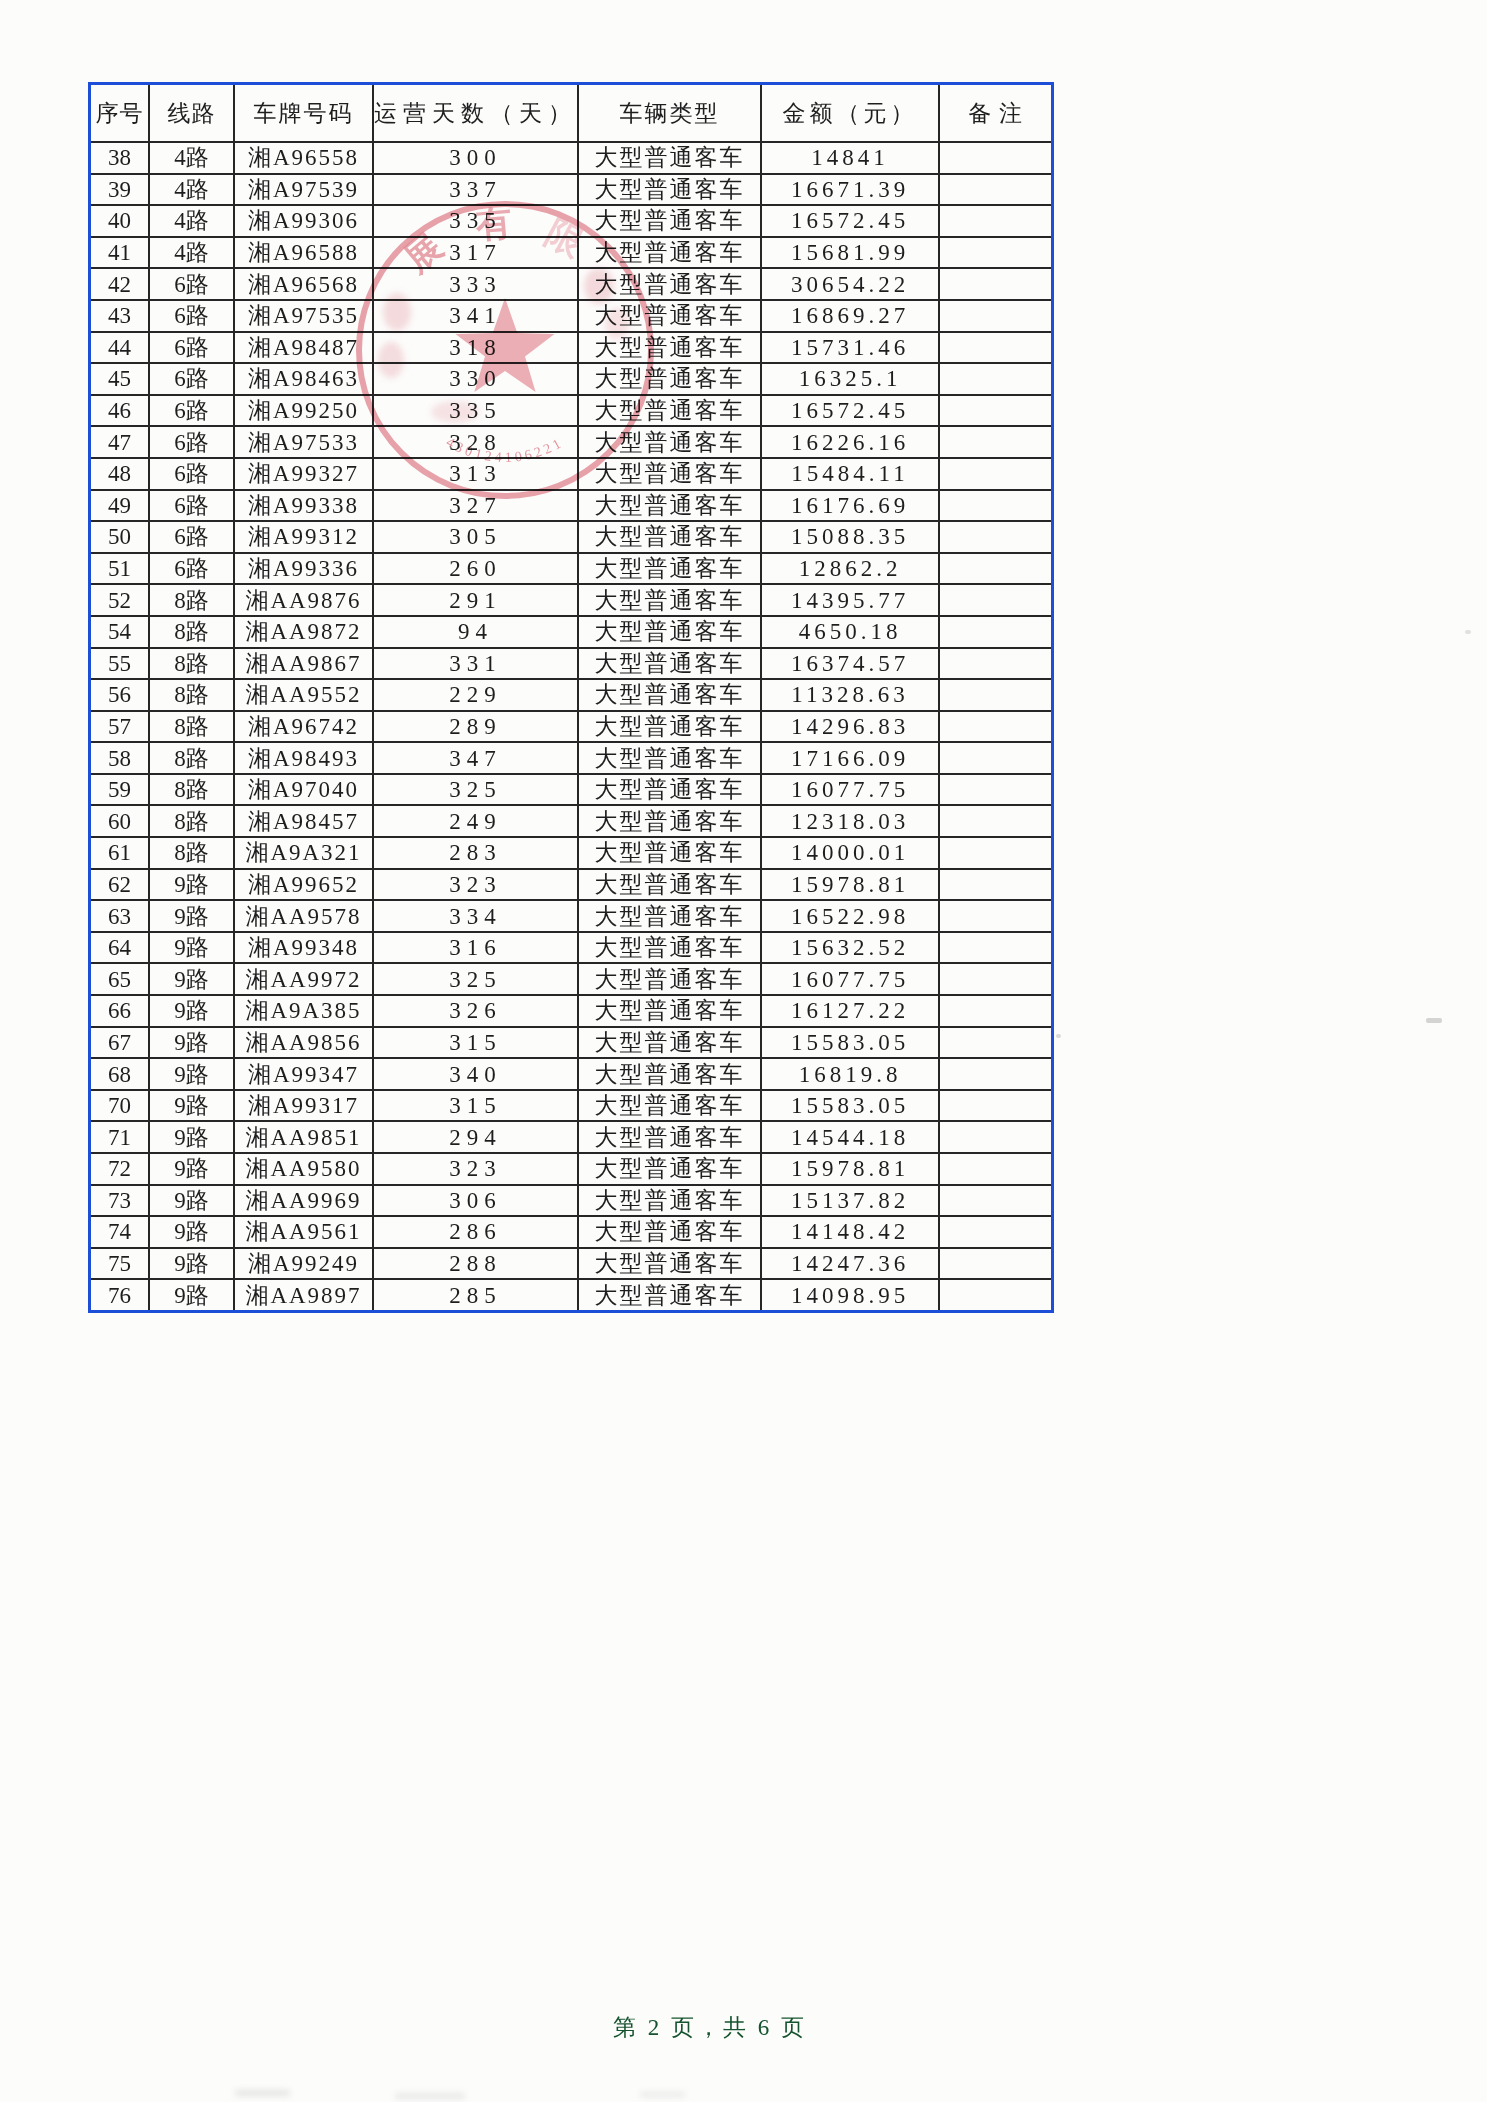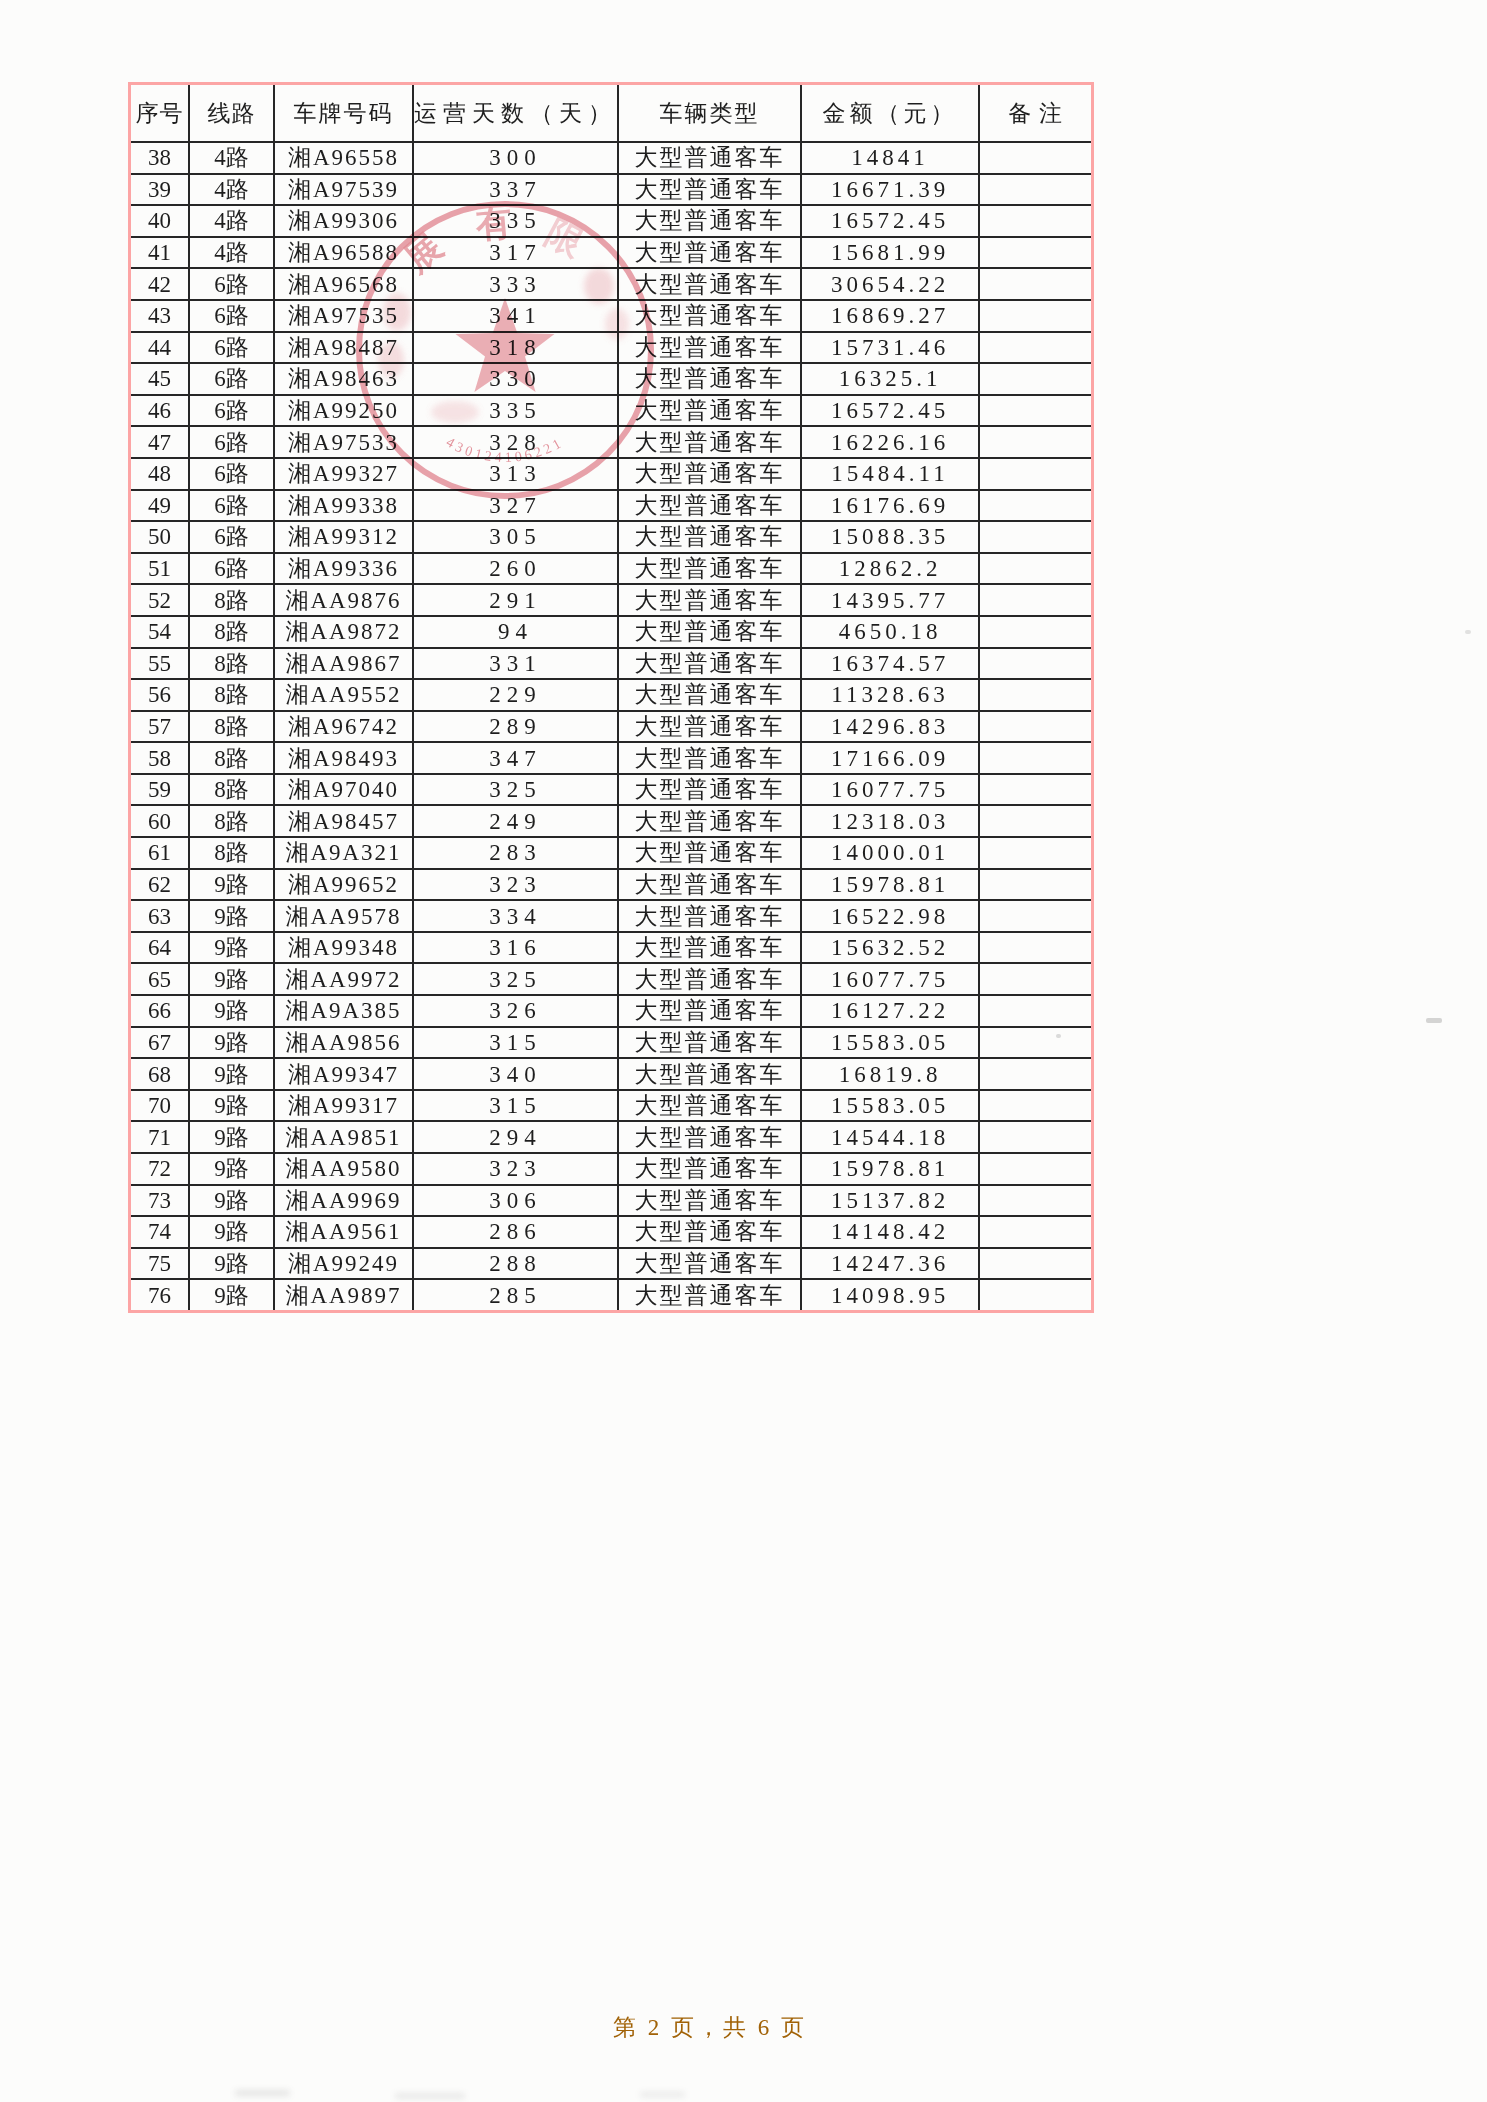--- a/index.html
+++ b/index.html
@@ -19,34 +19,34 @@
   }
   .sheet th,.sheet td{
     border:2px solid #262626;
     text-align:center;vertical-align:middle;
     font-weight:normal;
     font-size:23px;line-height:1;
     padding:0;
     white-space:nowrap;
     color:#1e1e1e;
   }
-  .sheet{border:3px solid #fca5a5;margin-left:40px;}
+  .sheet{border:3px solid #1d4ed8;}
   .sheet thead th{height:56px;font-size:23px;letter-spacing:1px;}
   .sheet tbody td{height:29.6px;}
   .sheet .c0{width:57px;}
   .sheet .c1{width:83px;}
   .sheet .c2{width:137px;letter-spacing:2px;}
   .sheet .c3{width:165px;letter-spacing:6px;}
   .sheet .c4{width:181px;letter-spacing:2px;}
   .sheet .c5{width:176px;letter-spacing:4px;}
   .sheet .c6{width:111px;}
 
   .footer{
     position:absolute;left:0;top:2012px;width:1420px;
-    text-align:center;font-size:23px;letter-spacing:3px;color:#a16207;
+    text-align:center;font-size:23px;letter-spacing:3px;color:#14532d;
   }
 
   svg.seal{
     position:absolute;left:355px;top:200px;
     mix-blend-mode:multiply;opacity:0.88;
     pointer-events:none;
   }
   .blur-smudge{filter:blur(3px);}
 </style>
 </head>

